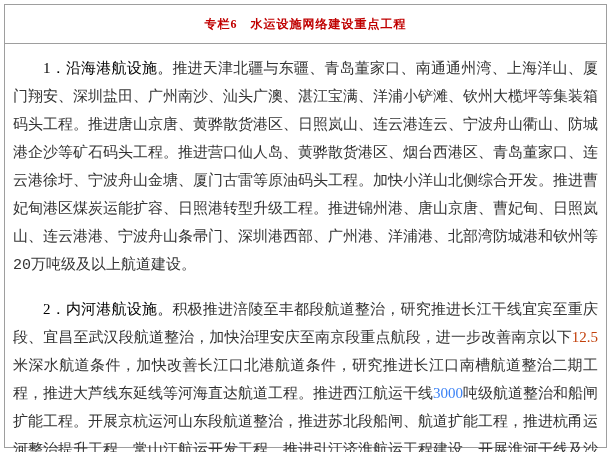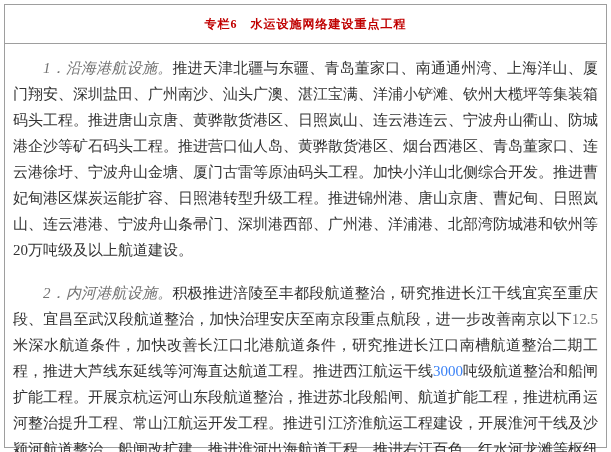--- a/index.html
+++ b/index.html
@@ -47,28 +47,28 @@
     color: #333333;
     text-align: justify;
   }
   .para {
     text-indent: 2em;
   }
   .para + .para {
     margin-top: 17px;
   }
   .run-lead {
-    font-style: italic;
-    color: #737373;
+    color: #000000;
   }
   .run-normal {
     color: #333333;
+    font-family: Liberation Mono, monospace;
   }
   .run-num-blue {
-    color: #737373;
+    color: #c2410c;
   }
   .run-num-orange {
     color: #3b82f6;
   }
 </style>
 </head>
 <body>
 
 <div class="page">
   <div class="panel">

